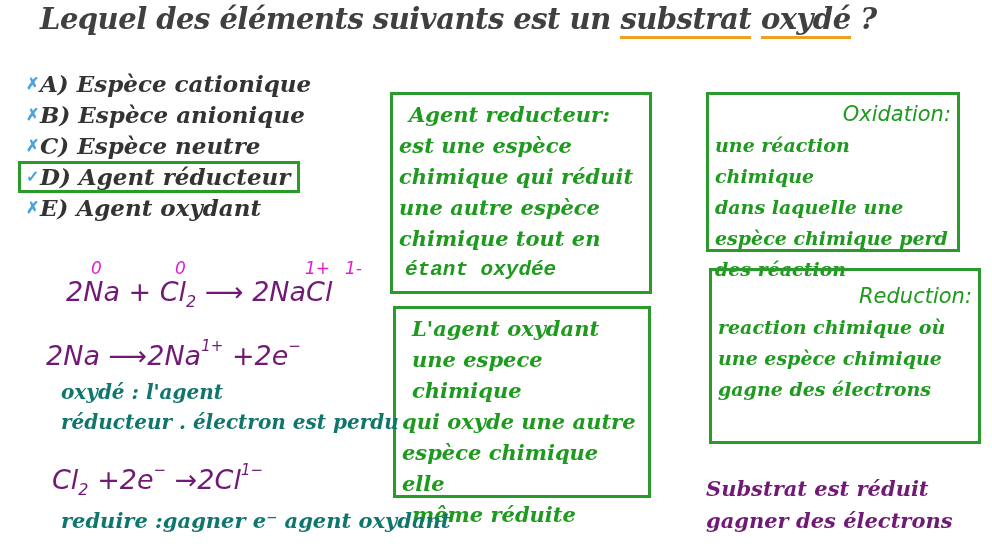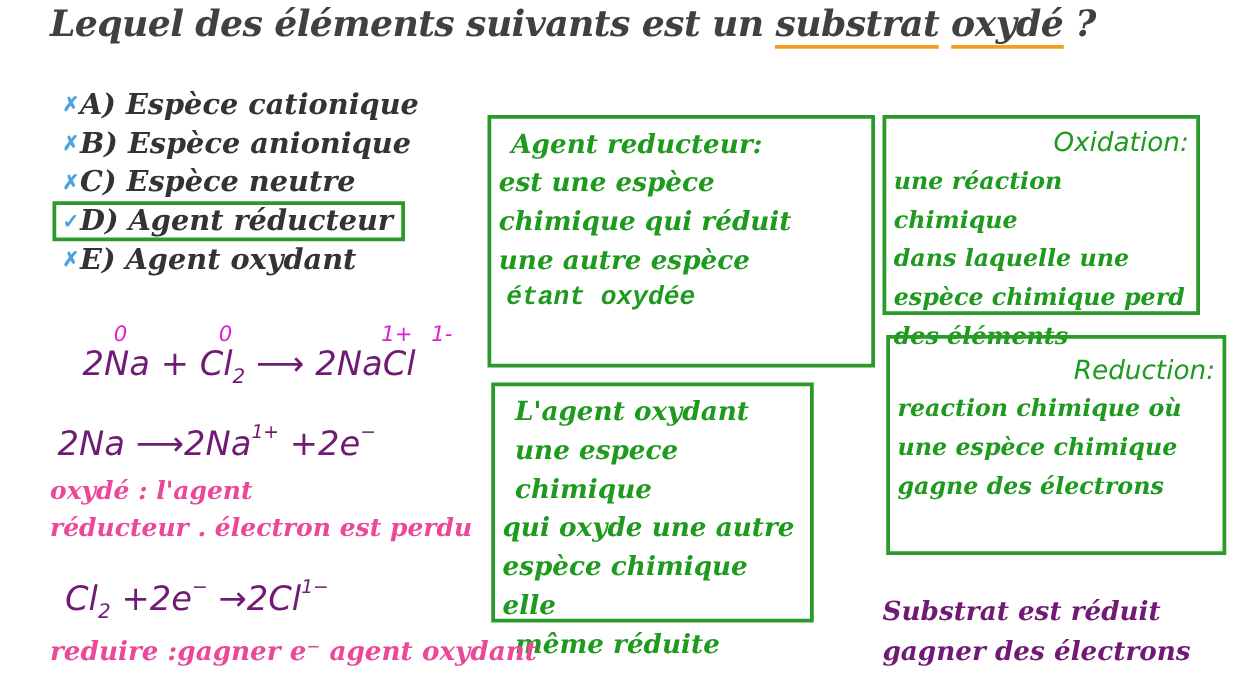--- a/index.html
+++ b/index.html
@@ -7,35 +7,35 @@
     width: 992px; height: 558px; overflow: hidden; position: relative;
     background: #ffffff;
     font-family: "DejaVu Serif", serif;
     font-style: italic;
   }
   .abs { position: absolute; white-space: nowrap; }
   .title {
     left: 40px; top: 2px; font-size: 29px; color: #404040; font-weight: bold; letter-spacing: -0.5px;
   }
   .title .ul { border-bottom: 3px solid #f0a020; padding-bottom: 0px; }
-  .opts { left: 26px; top: 68px; font-size: 23px; color: #333; line-height: 31px; font-weight: bold; margin-left: 24px; }
+  .opts { left: 26px; top: 68px; font-size: 23px; color: #333; line-height: 31px; font-weight: bold; }
   .opt { position: relative; height: 31px; }
   .mark { color: #4aa3df; font-size: 16px; font-style: normal; display: inline-block; width: 14px; vertical-align: top; }
   .opt.correct::after {
     content: ""; position: absolute; left: -8px; top: 0px; width: 276px; height: 26px;
     border: 3px solid #2a9a2a;
   }
   .box {
     position: absolute; border: 3px solid #2a9a2a; color: #1e9a1e;
     font-size: 21px; line-height: 31px; font-weight: bold; padding: 4px 6px; box-sizing: border-box;
   }
   .box .head { text-align: left; }
   .box .centered { text-align: right; }
   .orange { color: #701a75; }
-  .magenta { color: #ec4899; }
+  .magenta { color: #0f766e; margin-left: 21px; }
   .eq { font-family: "DejaVu Sans", sans-serif; font-style: italic; font-size: 27px; }
   .sup { font-size: 15px; position: relative; top: -14px; }
   .ox { font-size: 17px; color: #e020d0; font-family: "DejaVu Sans", sans-serif; }
   .note { font-size: 20px; font-weight: bold; }
 </style>
 </head>
 <body>
 
 <div class="abs title">
   <span>Lequel des éléments suivants est un </span><span class="ul">substrat</span><span> </span><span class="ul">oxydé</span><span> ?</span>
@@ -52,42 +52,43 @@
     <span class="mark">✗</span><span>C) Espèce neutre</span>
   </div>
   <div class="opt correct">
     <span class="mark">✓</span><span>D) Agent réducteur</span>
   </div>
   <div class="opt">
     <span class="mark">✗</span><span>E) Agent oxydant</span>
   </div>
 </div>
 
-<div class="box" style="left:390px; top:92px; width:310px; height:202px;">
+<div class="box" style="left:390px; top:92px; width:262px; height:202px;">
   <div class="head" style="padding-left:10px;">Agent reducteur:</div>
   <div>est une espèce</div>
   <div>chimique qui réduit</div>
   <div>une autre espèce</div>
+  <div>chimique tout en</div>
   <div style="padding-left:6px;font-family:Liberation Mono, monospace;">étant oxydée</div>
 </div>
 
 <div class="box" style="left:393px; top:306px; width:258px; height:192px;">
   <div class="head" style="padding-left:10px;">L'agent oxydant</div>
   <div style="padding-left:10px;">une espece chimique</div>
   <div>qui oxyde une autre</div>
   <div>espèce chimique elle</div>
   <div style="padding-left:10px;">même réduite</div>
 </div>
 
 <div class="box" style="left:706px; top:92px; width:254px; height:160px;">
   <div class="centered" style="font-family:'DejaVu Sans',sans-serif; font-weight:normal;">Oxidation:</div>
   <div style="font-size:19px;">une réaction chimique</div>
   <div style="font-size:19px;">dans laquelle une</div>
   <div style="font-size:19px;">espèce chimique perd</div>
-  <div style="font-size:19px;">des éléments</div>
+  <div style="font-size:19px;">des réaction</div>
 </div>
 
 <div class="box" style="left:709px; top:268px; width:272px; height:176px;">
   <div class="centered" style="font-family:'DejaVu Sans',sans-serif; font-weight:normal; margin-top:6px;">Reduction:</div>
   <div style="font-size:19px;">reaction chimique où</div>
   <div style="font-size:19px;">une espèce chimique</div>
   <div style="font-size:19px;">gagne des électrons</div>
 </div>
 
 <div class="abs ox" style="left:91px; top:258px;">0</div>

